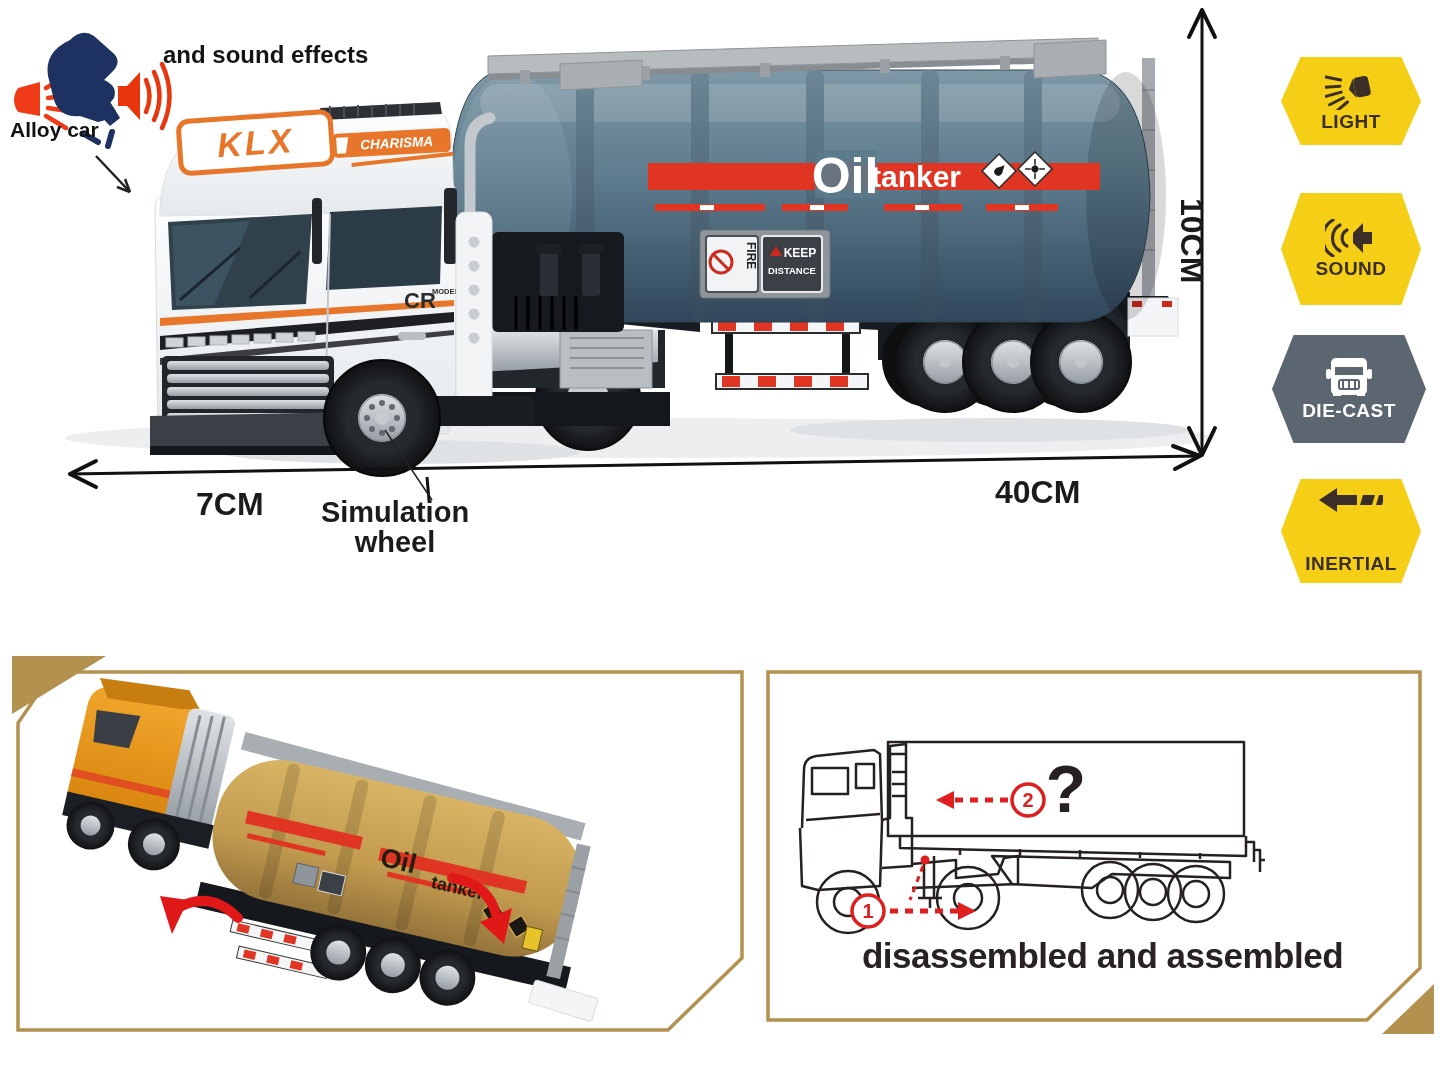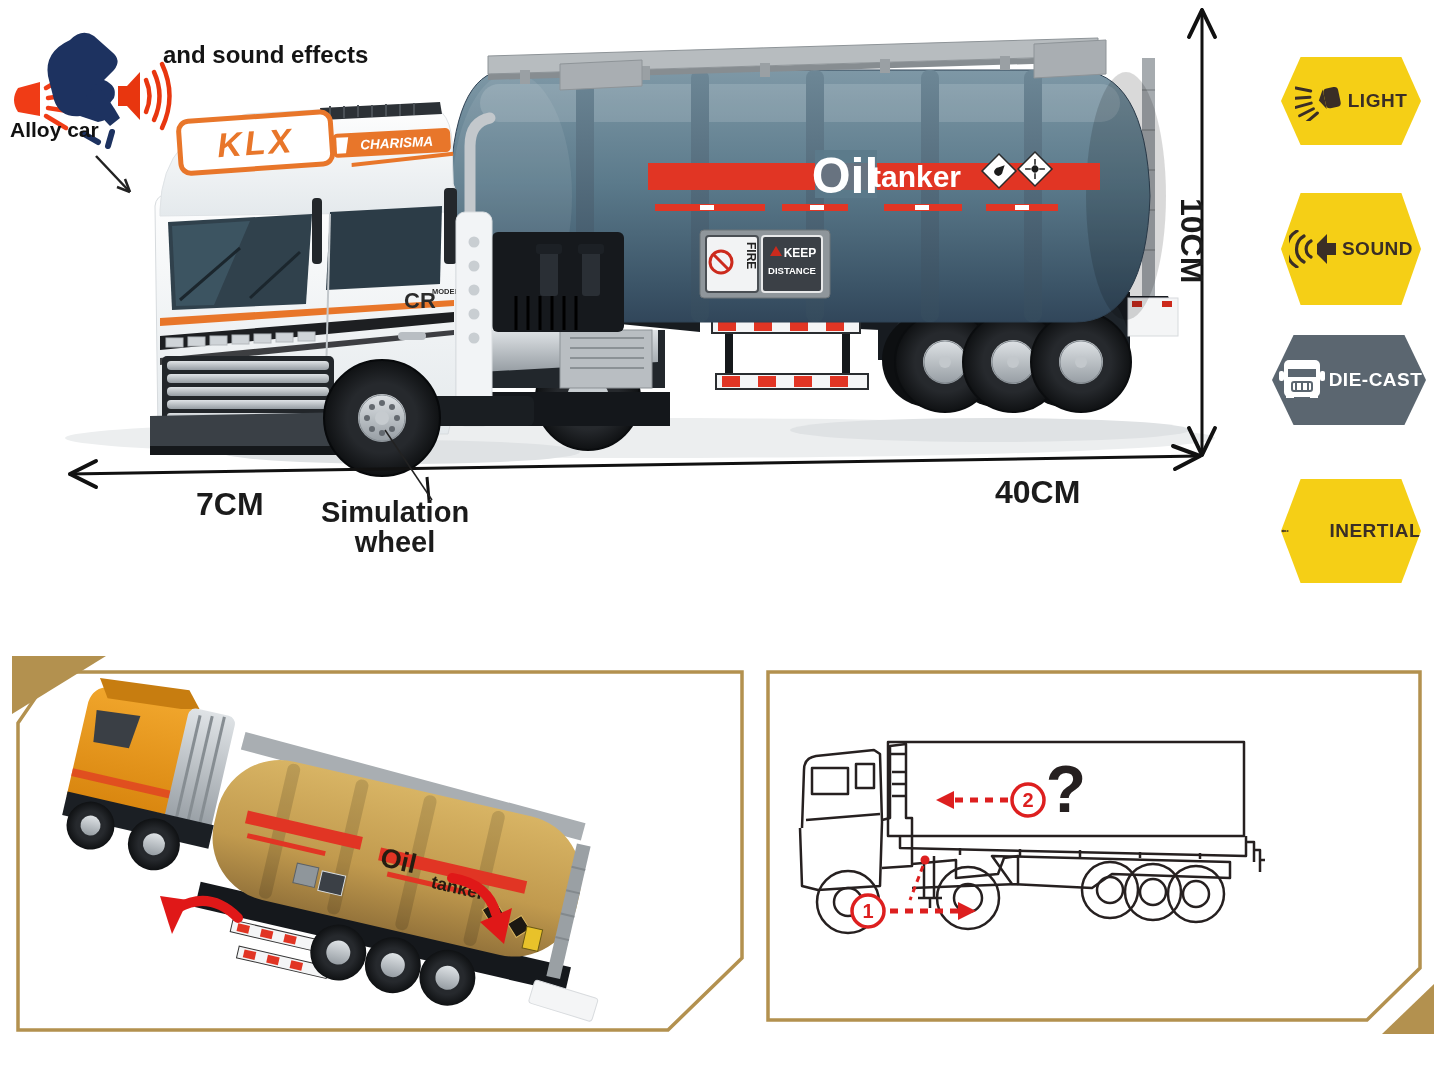--- a/index.html
+++ b/index.html
@@ -7,29 +7,29 @@
        font-family:"Liberation Sans",sans-serif;}
   svg text{font-family:"Liberation Sans",sans-serif;}
   .abs{position:absolute;}
   .lbl{position:absolute;color:#1b1b1b;font-weight:bold;}
   #press-note{left:163px;top:40px;font-size:24px;line-height:30px;color:#141414;}
   #alloy-car{left:10px;top:118px;font-size:21px;color:#111;}
   #dim-7cm{left:196px;top:486px;font-size:32px;}
   #dim-40cm{left:995px;top:474px;font-size:32px;}
   #dim-10cm{left:1210px;top:198px;font-size:32px;transform:rotate(90deg);transform-origin:left top;}
   #sim-wheel{left:300px;top:497px;width:190px;text-align:center;font-size:29px;line-height:30px;}
-  .badge{position:absolute;display:flex;flex-direction:row;align-items:center;justify-content:center;
+  .badge{position:absolute;display:flex;flex-direction:column;align-items:center;justify-content:center;
          gap:1px;clip-path:polygon(0 50%,14% 0,86% 0,100% 50%,86% 100%,14% 100%);}
   .badge .blab{font-weight:bold;font-size:19px;letter-spacing:.5px;color:#3A2E26;}
   .badge.yellow{background:#F5CF16;}
   .badge.gray{background:#5B6670;}
   .badge.gray .blab{color:#fff;}
   #badge-light{left:1281px;top:57px;width:140px;height:88px;}
   #badge-sound{left:1281px;top:193px;width:140px;height:112px;}
-  #badge-diecast{left:1272px;top:335px;width:154px;height:90px;}
+  #badge-diecast{left:1272px;top:335px;width:154px;height:108px;}
   #badge-inertial{left:1281px;top:479px;width:140px;height:104px;gap:40px;}
   #panel-left{left:0;top:650px;width:755px;height:421px;}
   #panel-right{left:760px;top:650px;width:685px;height:421px;}
   #pr-caption{position:absolute;left:0;top:288px;width:100%;text-align:center;color:#282222;
               font-weight:bold;font-size:35px;line-height:36px;letter-spacing:-0.5px;}
 </style>
 </head>
 <body>
 
 <svg class="abs" style="left:0;top:0" width="1245" height="645" viewBox="0 0 1245 645">
@@ -554,14 +554,15 @@
     <text x="108" y="268" font-size="20" font-weight="bold" fill="#DD1F1F" text-anchor="middle">1</text>
     <line x1="130" y1="261" x2="200" y2="261" stroke="#DD1F1F" stroke-width="5" stroke-dasharray="8 7"></line>
     <polygon points="216,261 198,252 198,270" fill="#DD1F1F"></polygon>
     <circle cx="268" cy="150" r="16" fill="#fff" stroke="#DD1F1F" stroke-width="3.5"></circle>
     <text x="268" y="157" font-size="20" font-weight="bold" fill="#DD1F1F" text-anchor="middle">2</text>
     <line x1="248" y1="150" x2="192" y2="150" stroke="#DD1F1F" stroke-width="5" stroke-dasharray="8 7"></line>
     <polygon points="176,150 194,141 194,159" fill="#DD1F1F"></polygon>
   </g>
 </svg>
 <div id="pr-caption">
+  <div>disassembled and assembled</div>
 </div>
 </div>
 
 </body></html>

